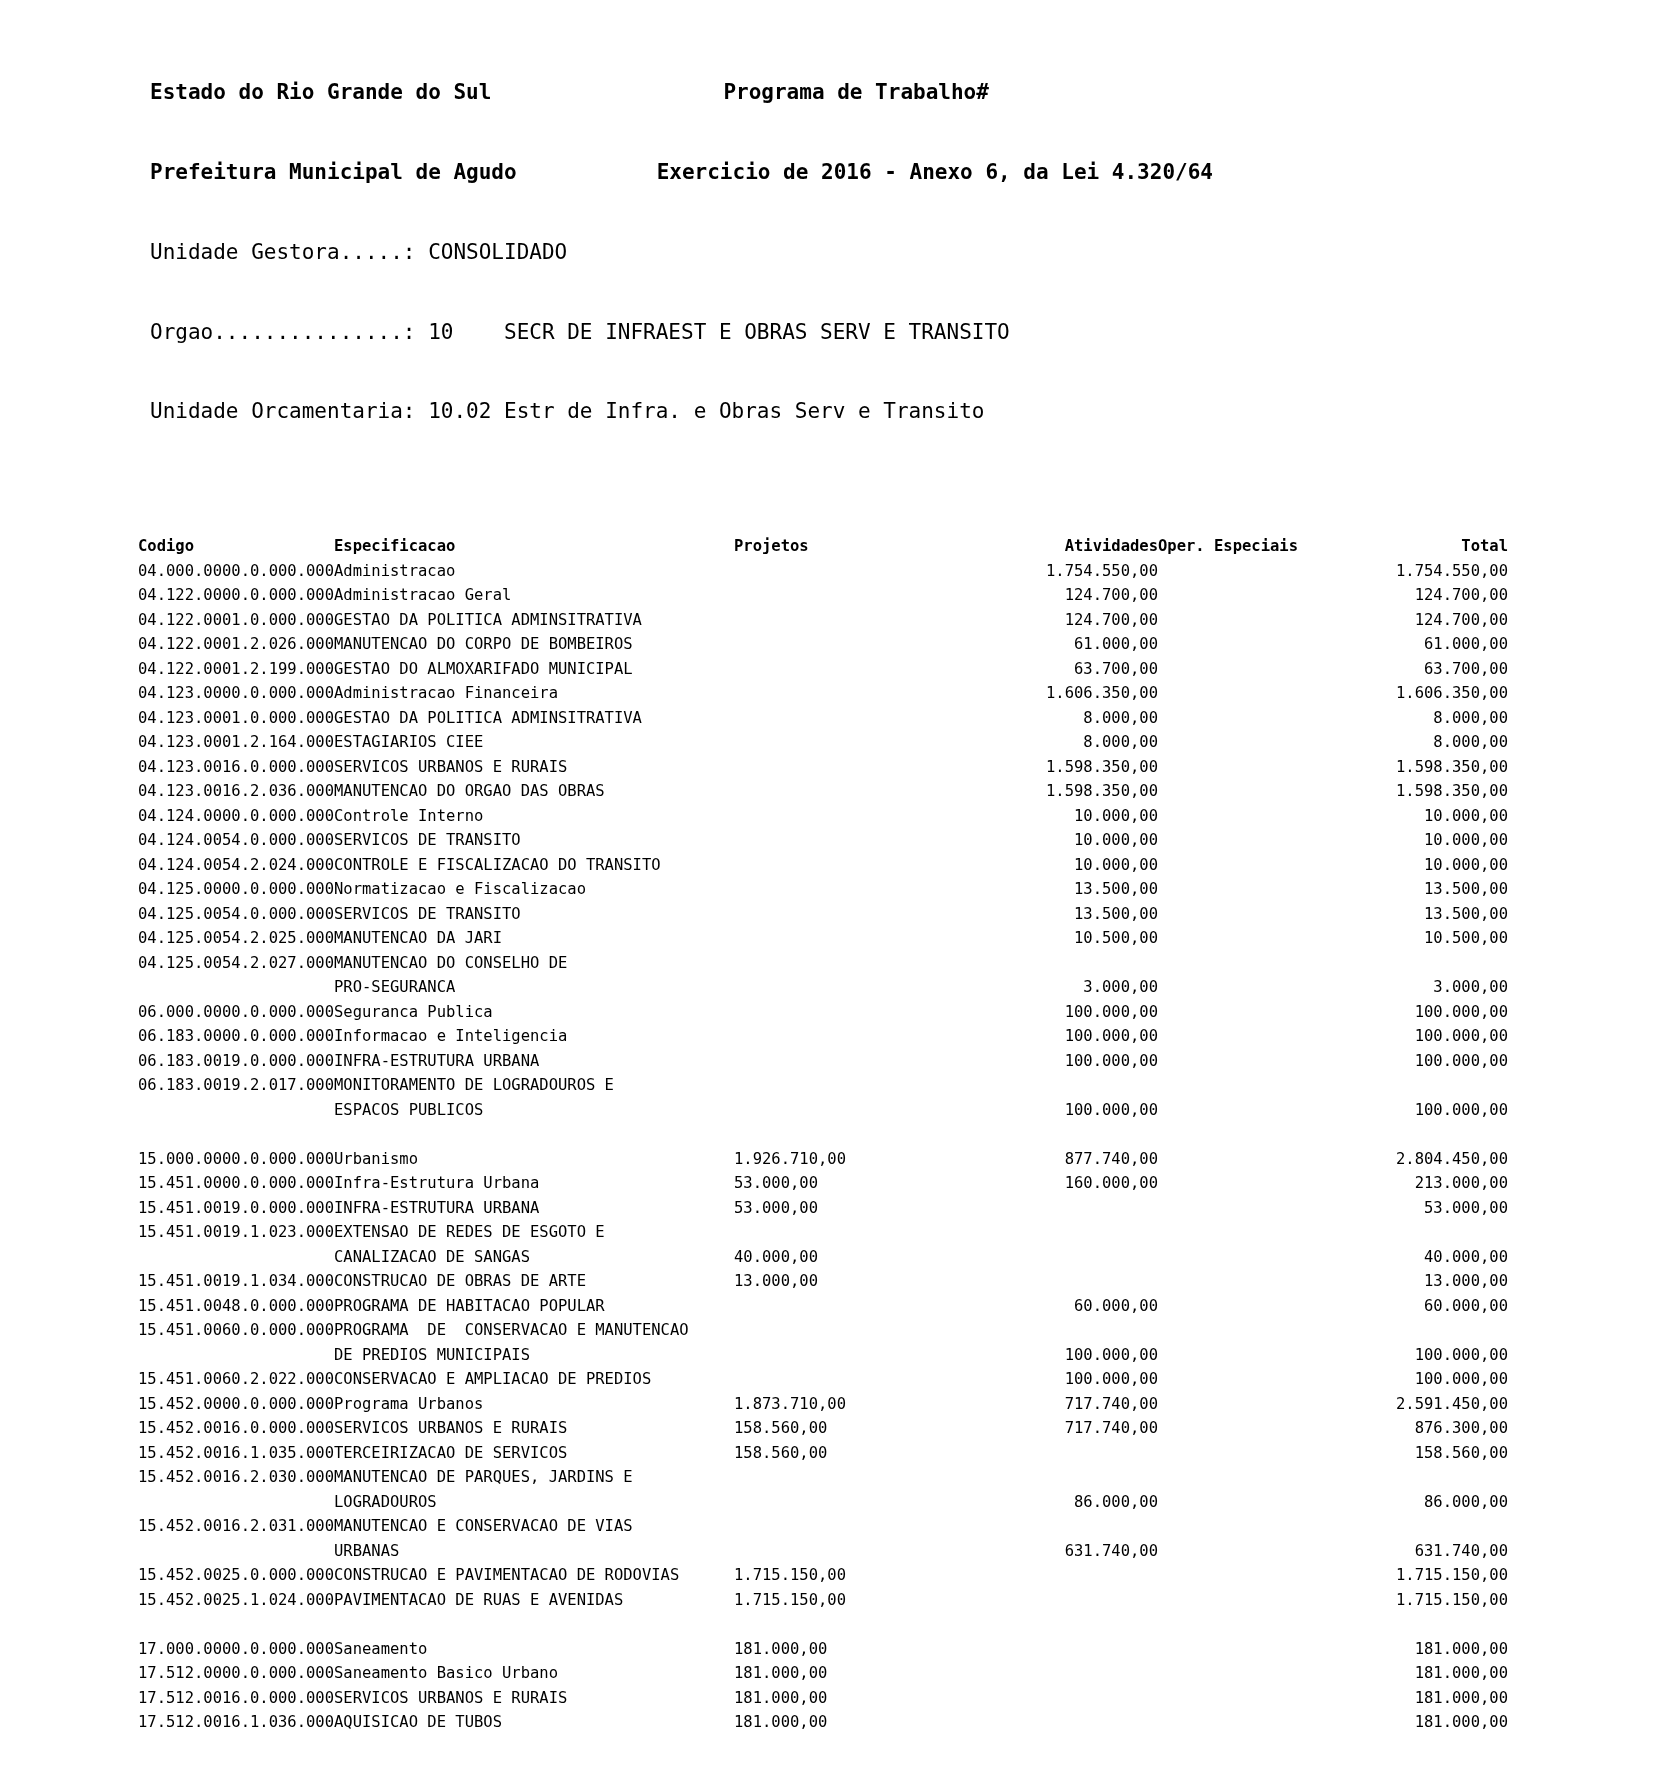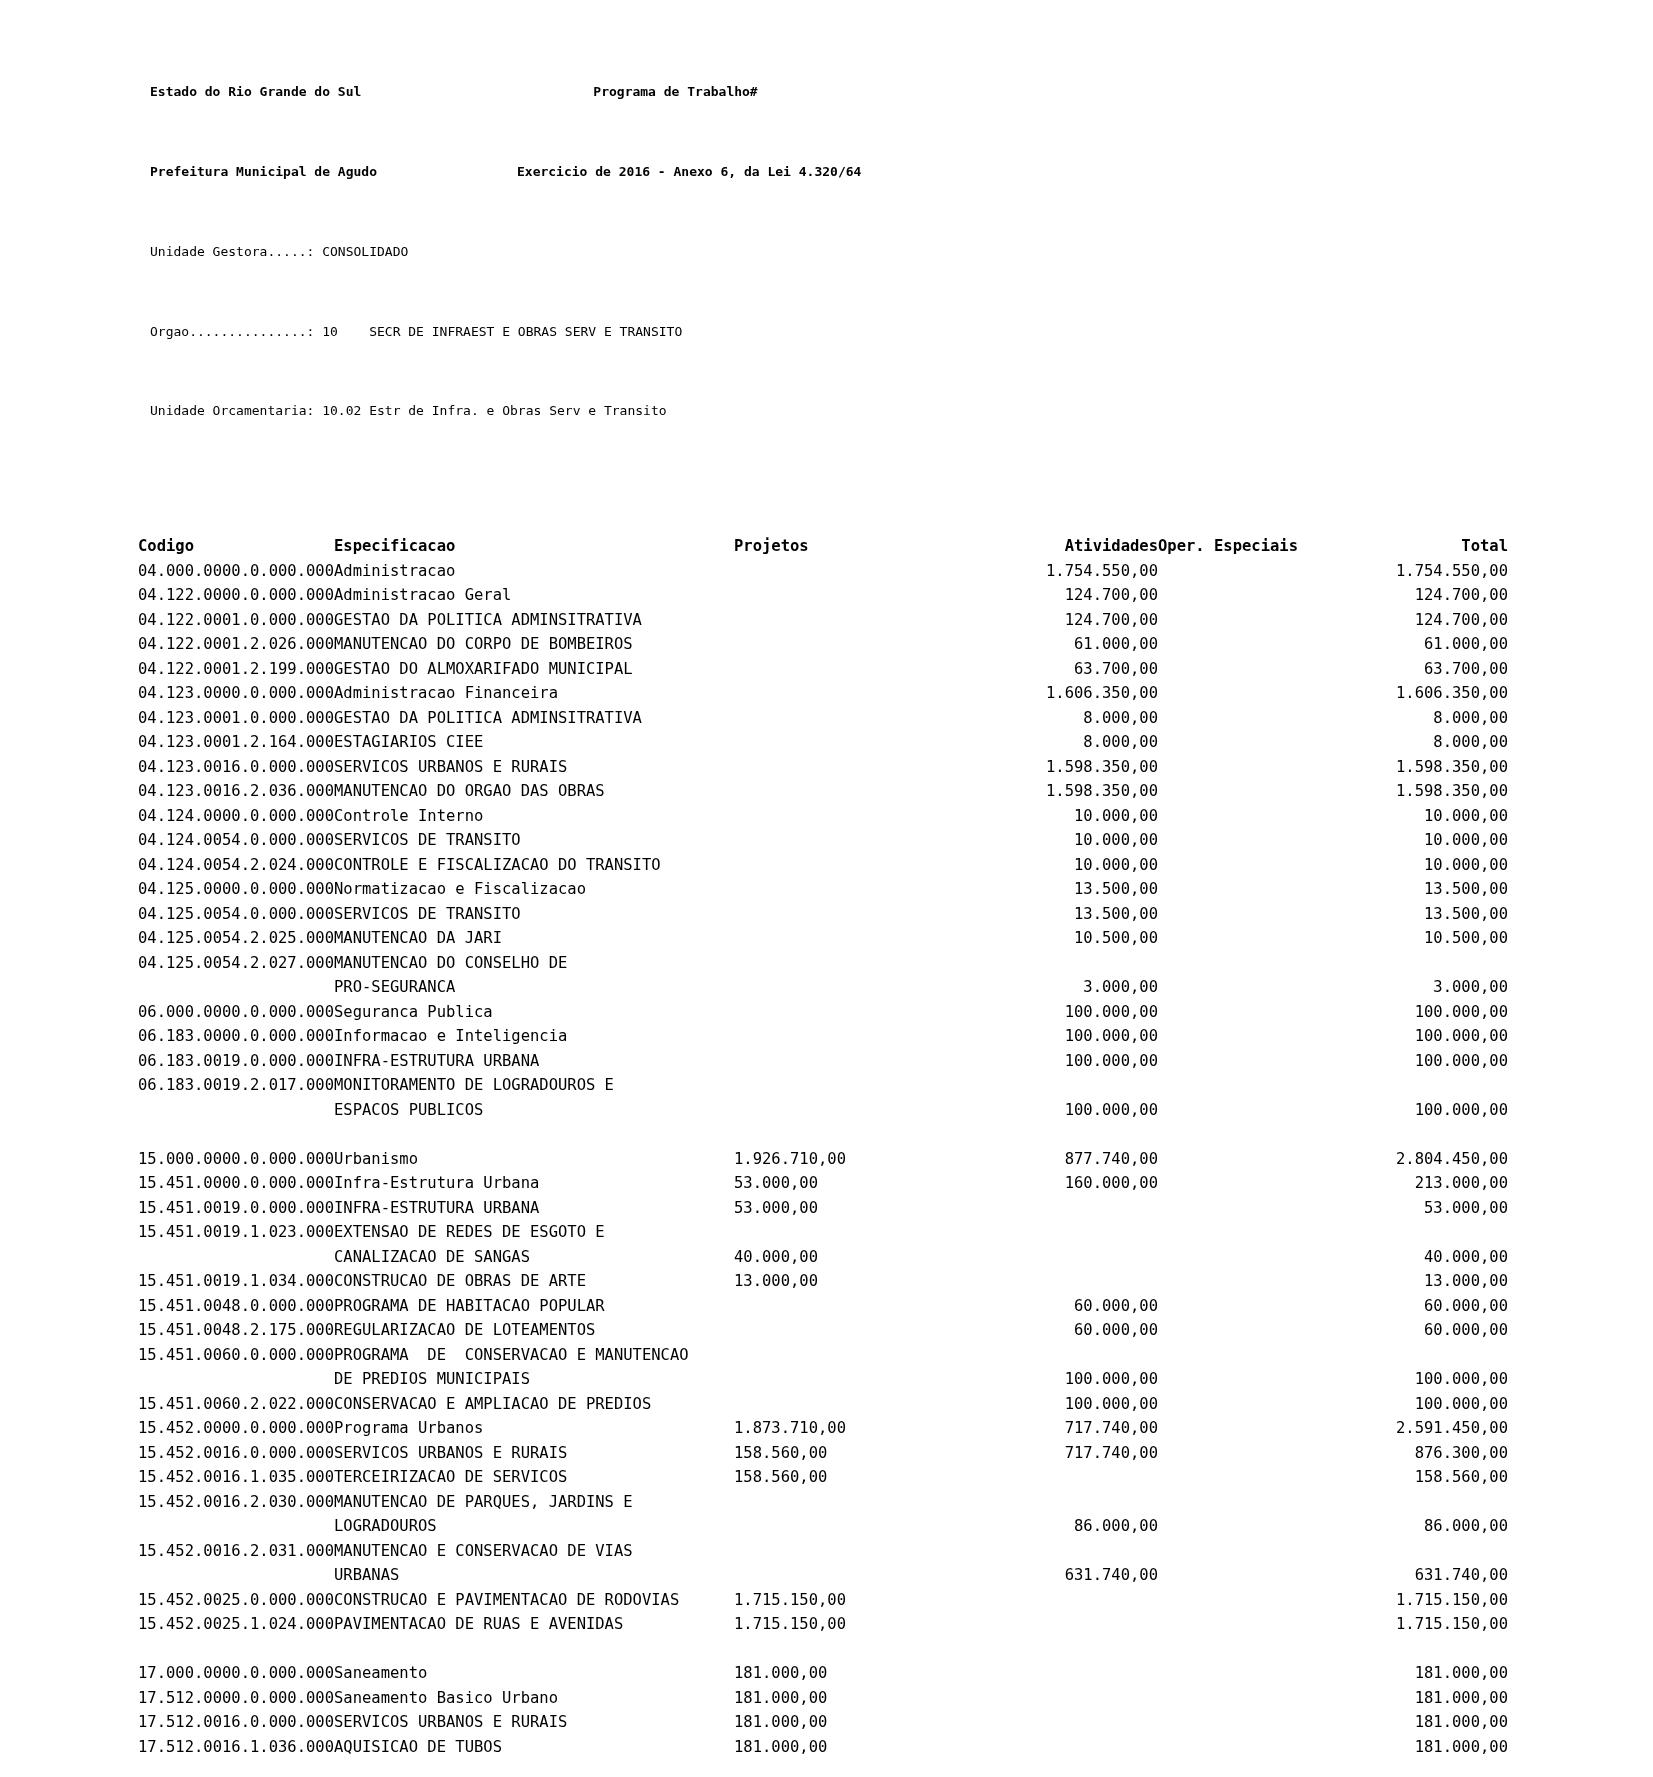--- a/index.html
+++ b/index.html
@@ -13,21 +13,21 @@
     font-family: "DejaVu Sans Mono", "Liberation Mono", monospace;
     color: #000000;
   }
   .page {
     padding: 26px 0 0 0;
     width: 1653px;
     box-sizing: border-box;
   }
   .header {
     padding-left: 150px;
-    font-size: 13px;
+    font-size: 21px;
     line-height: 26.6px;
     white-space: pre;
   }
   .hdr-line {
     white-space: pre;
   }
   .hdr-bold {
     font-weight: bold;
   }
   .spacer-lg {
@@ -346,28 +346,20 @@
         </tr>
         <tr>
           <td class="col-codigo">15.451.0048.0.000.000</td>
           <td class="col-espec ind2">PROGRAMA DE HABITACAO POPULAR</td>
           <td class="col-proj"></td>
           <td class="col-ativ">60.000,00</td>
           <td class="col-oper"></td>
           <td class="col-total">60.000,00</td>
         </tr>
         <tr>
-          <td class="col-codigo">15.451.0048.2.175.000</td>
-          <td class="col-espec ind3">REGULARIZACAO DE LOTEAMENTOS</td>
-          <td class="col-proj"></td>
-          <td class="col-ativ">60.000,00</td>
-          <td class="col-oper"></td>
-          <td class="col-total">60.000,00</td>
-        </tr>
-        <tr>
           <td class="col-codigo">15.451.0060.0.000.000</td>
           <td class="col-espec ind2">PROGRAMA  DE  CONSERVACAO E MANUTENCAO</td>
           <td class="col-proj"></td>
           <td class="col-ativ"></td>
           <td class="col-oper"></td>
           <td class="col-total"></td>
         </tr>
         <tr>
           <td class="col-codigo">&nbsp;</td>
           <td class="col-espec cont">DE PREDIOS MUNICIPAIS</td>

